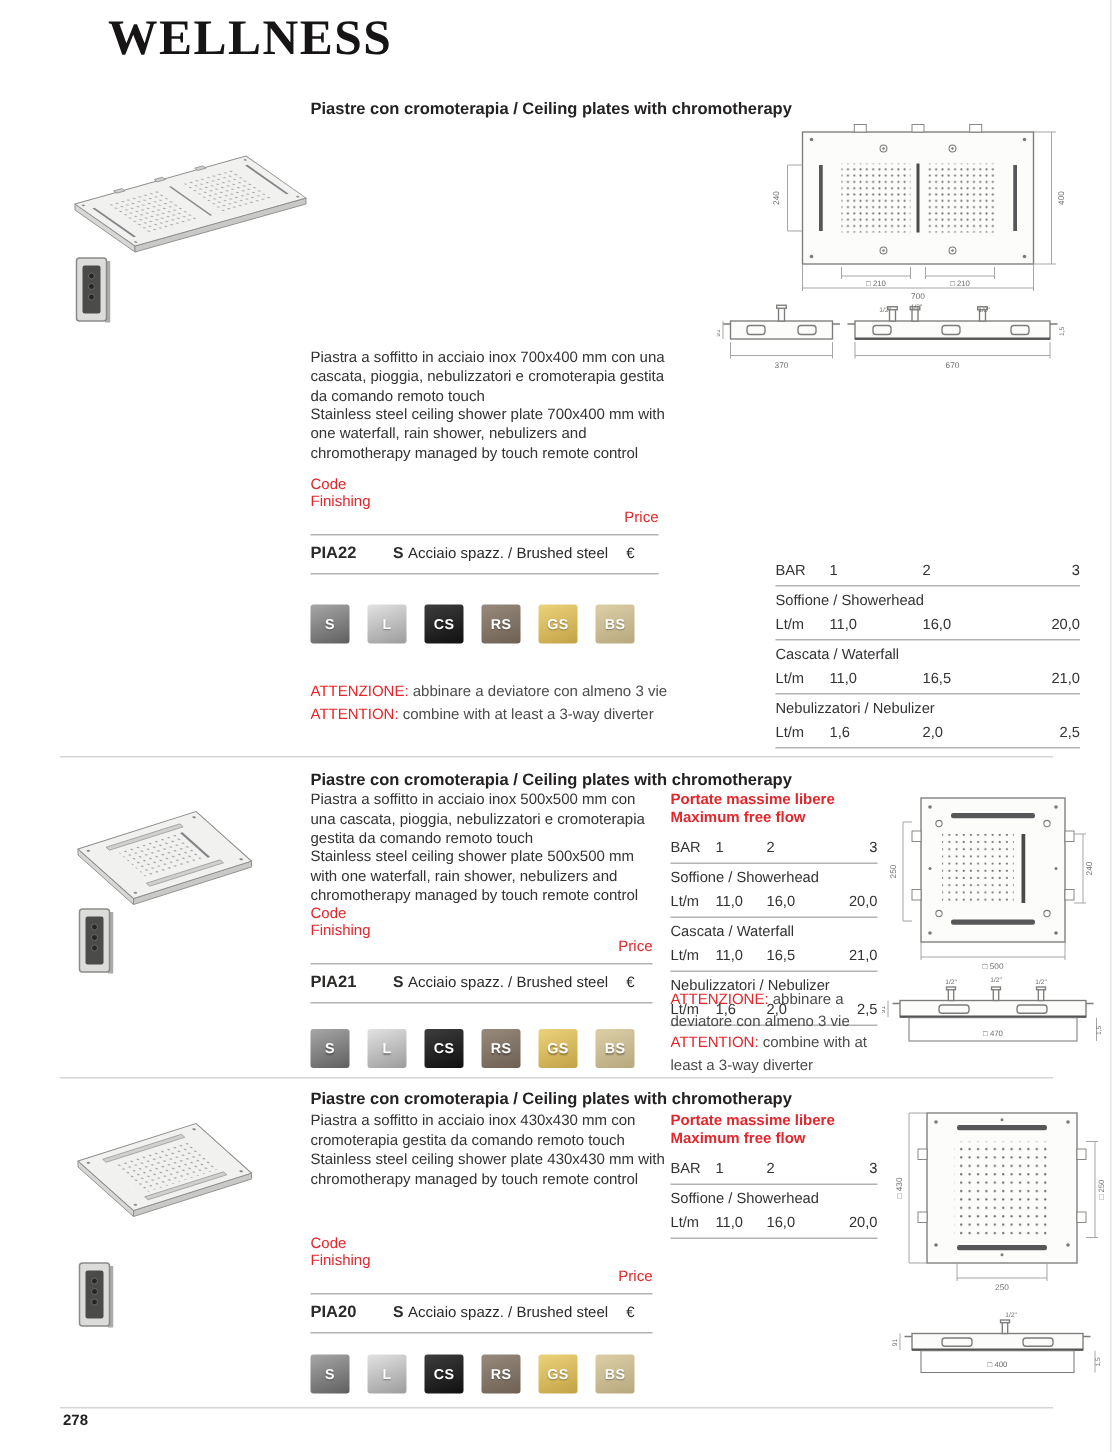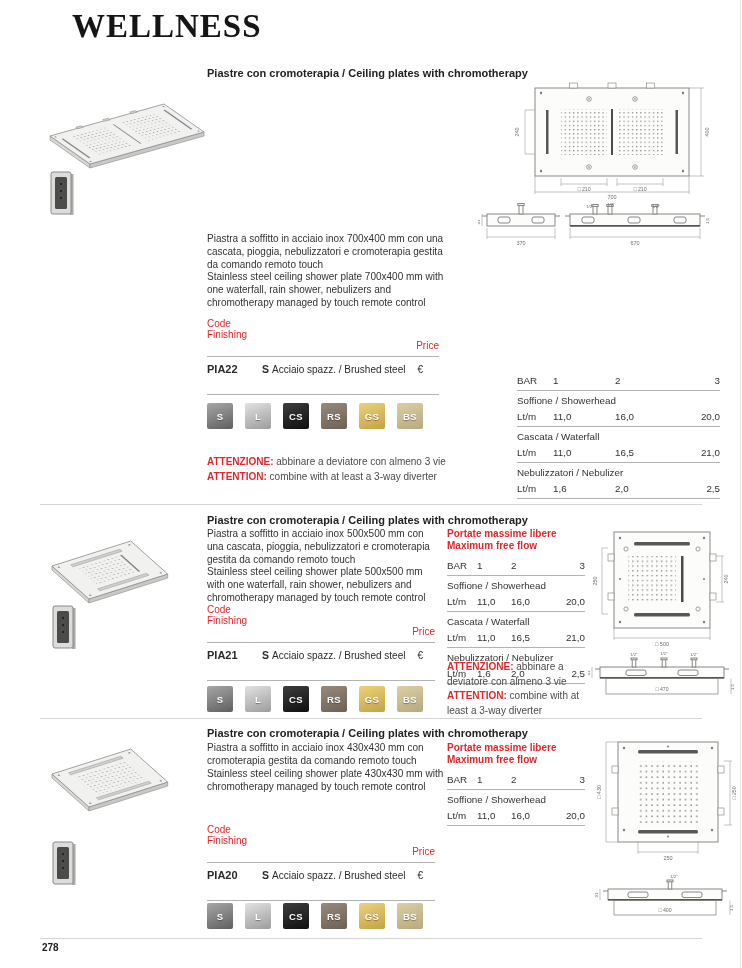--- a/index.html
+++ b/index.html
@@ -18,29 +18,29 @@
     left:40px;top:8px;
     font-family:"Liberation Serif",serif;font-weight:700;font-size:33px;
     letter-spacing:1px;color:#161414;margin-left:32px;
   }
   .sec-heading{font-size:11px;font-weight:700;color:#232122;}
   .desc{font-size:10px;line-height:12.8px;width:240px;margin:0;color:#343233;}
   .code-table{width:232px;font-size:10px;}
   .ct-head{display:flex;color:var(--red);padding-bottom:5px;border-bottom:1px solid var(--tline);flex-direction:column;}
   .ct-c{width:55px;}
   .ct-p{margin-left:auto;}
-  .ct-row{display:flex;align-items:baseline;padding:6px 0 19px;border-bottom:1px solid var(--tline);}
+  .ct-row{display:flex;align-items:baseline;padding:6px 0 7px;border-bottom:1px solid var(--tline);}
   .ct-row .ct-c{font-weight:700;font-size:11px;}
   .fin-code{font-weight:700;font-size:10.5px;margin-right:3px;}
   .ct-row .price{margin-left:12px;}
   .swatch-row{display:flex;gap:12px;}
   .swatch{width:26px;height:26px;display:flex;align-items:center;justify-content:center;border-radius:2px;}
   .swatch span{color:#fff;font-size:9.5px;font-weight:700;text-shadow:0 1px 1px rgba(0,0,0,.35);letter-spacing:.3px;}
   .attention{font-size:10px;line-height:14.5px;}
-  .att-label{color:var(--red);font-weight:700;text-align:center;}
+  .att-label{color:var(--red);font-weight:400;text-align:center;}
   .att-text{color:#4c4a4b;}
   .flow{font-size:9.8px;color:#343233;}
   .flow-title{color:var(--red);font-weight:700;font-size:10px;line-height:12px;margin-bottom:5px;}
   .frow{display:grid;grid-template-columns:36px 62px 66px 1fr;padding:3px 0 4px;}
   .flow.compact .frow{grid-template-columns:30px 34px 40px 1fr;}
   .frow span:last-child{text-align:right;}
   .fhead{border-bottom:1px solid var(--tline);}
   .fvals{border-bottom:1px solid var(--tline);}
   .fgroup{padding:4px 0 2px;}
   .divider{height:1px;background:#d5d5d5;left:40px;width:662px;}

